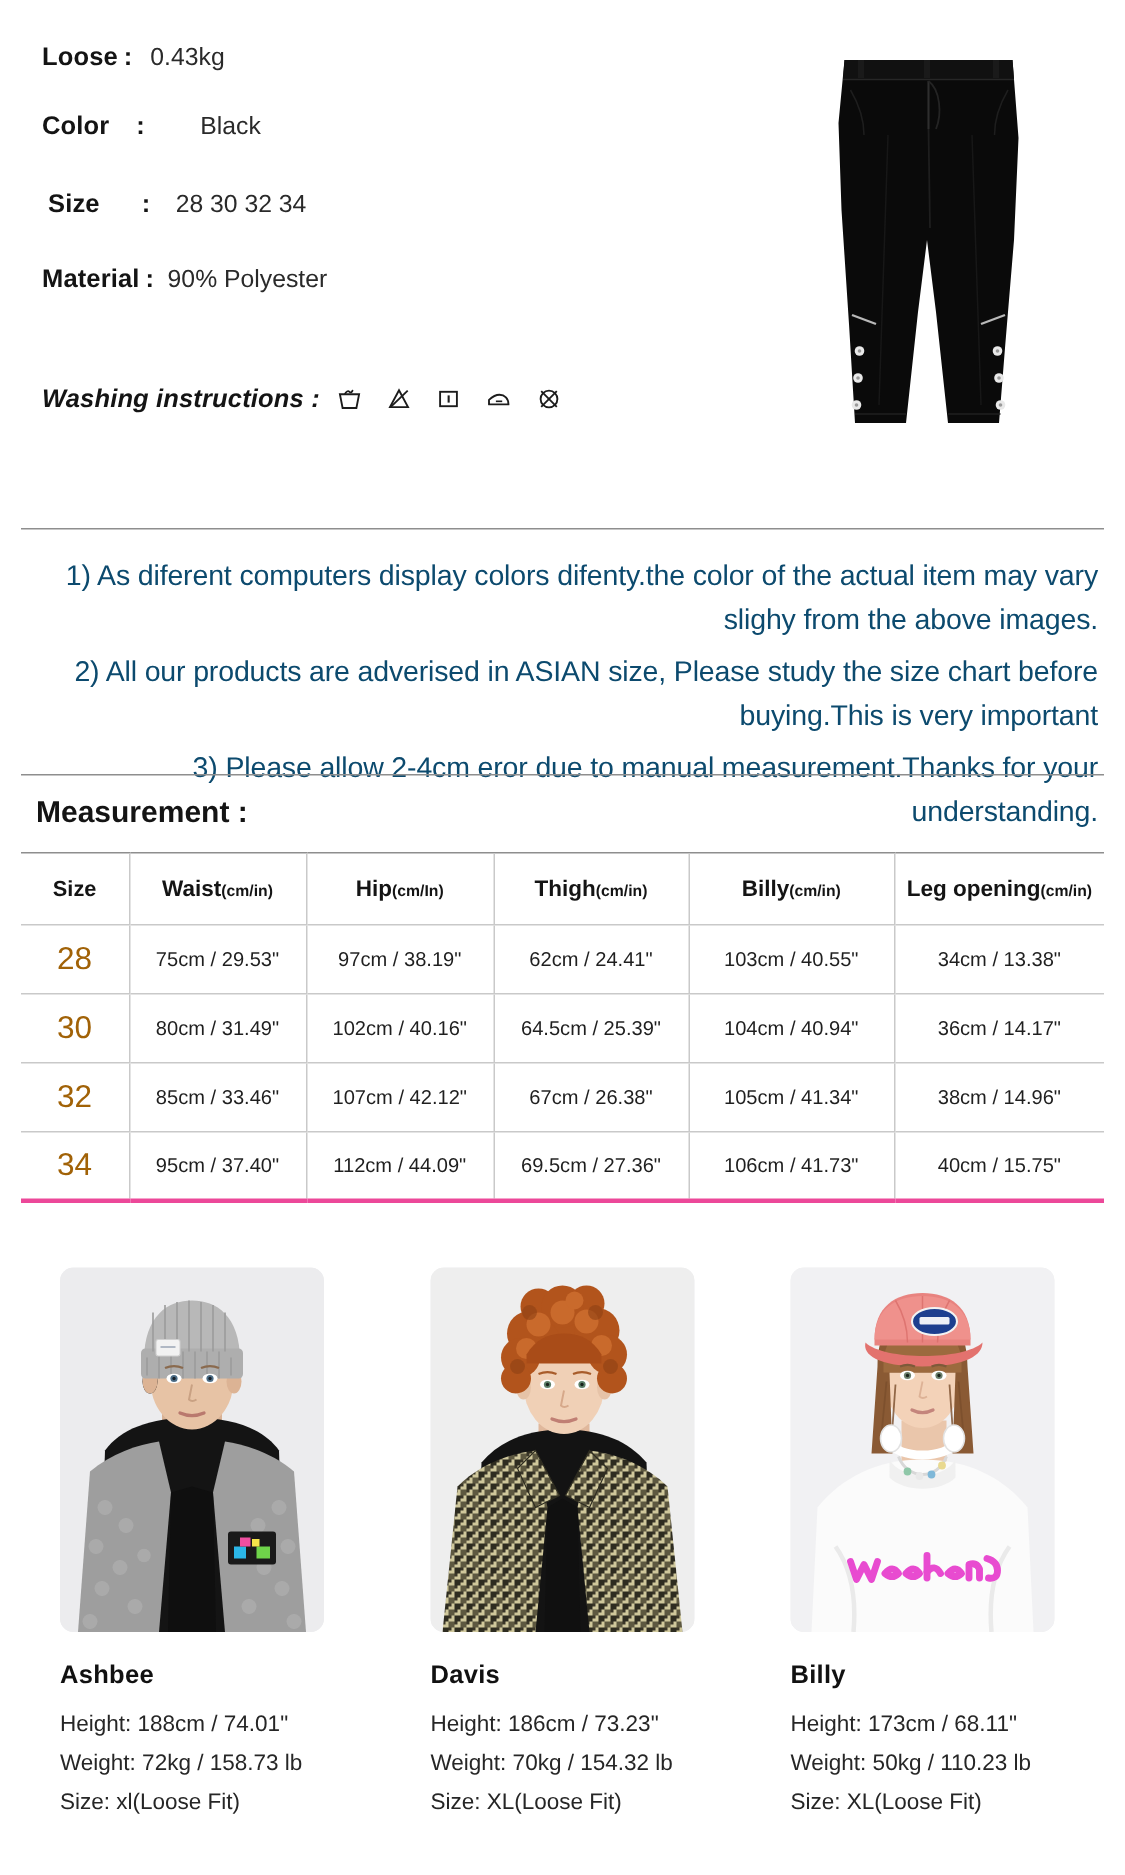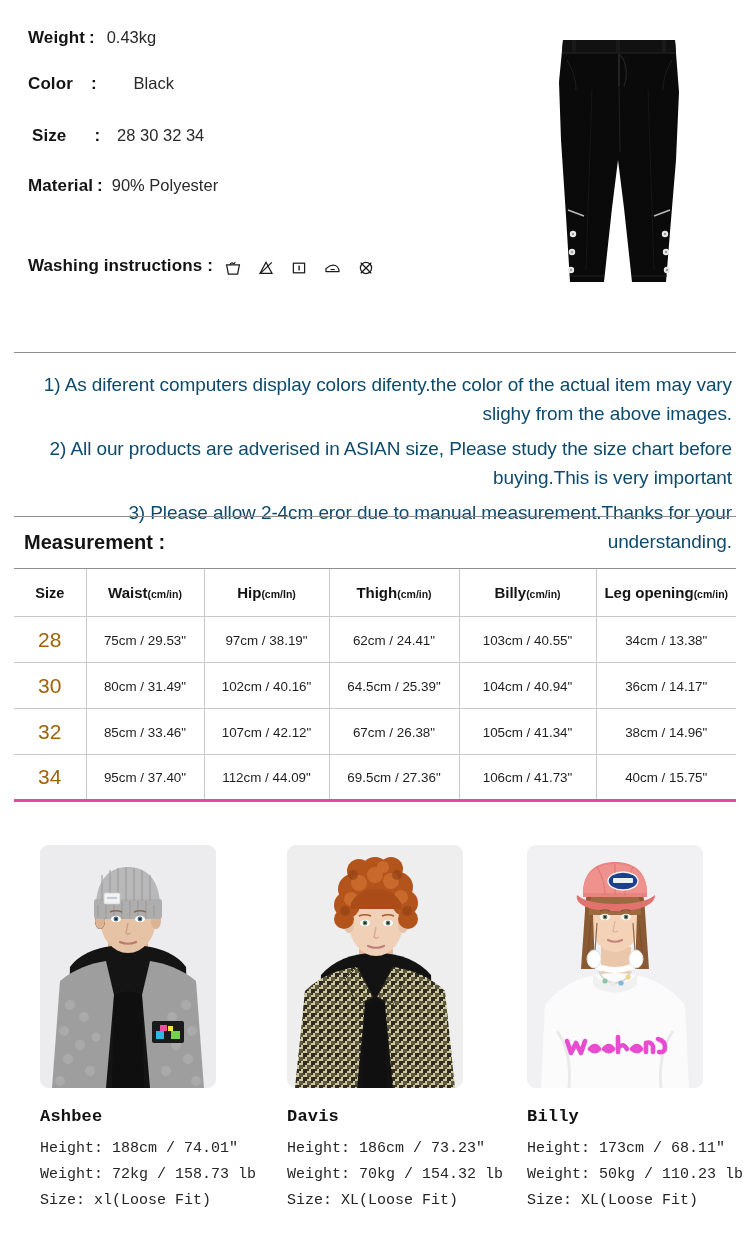--- a/index.html
+++ b/index.html
@@ -31,21 +31,21 @@
   .r-color .spec-value { margin-left: 37px; }
 
   .r-size { margin-bottom: 30px; padding-left: 4px; }
   .r-size .spec-colon { margin-left: 28px; }
   .r-size .spec-value { margin-left: 17px; }
 
   .r-material { margin-bottom: 60px; }
   .r-material .spec-colon { margin-left: 4px; }
   .r-material .spec-value { margin-left: 9px; }
 
-  .r-wash { display: flex; align-items: flex-end; }
+  .r-wash { display: flex; align-items: center; font-style: italic; }
   .r-wash .spec-colon { margin-left: 5px; }
   .wash-icons { display: flex; align-items: center; margin-left: 12px; gap: 17px; }
   .wash-icons svg { display: block; }
 
   
   .product-img {
     position: absolute; left: 520px; top: 20px; width: 230px; height: 290px;
     background: #ffffff;
   }
   .product-img svg { display:block; }
@@ -102,21 +102,21 @@
   col.c-leg   { width: 140px; }
 
   .th-main { font-size: 15px; font-weight: bold; color: #141414; }
   .th-unit { font-size: 10.5px; font-weight: bold; color: #141414; }
   .th-size { font-size: 14.5px; font-weight: bold; color: #141414; }
   .td-size { font-size: 21px; font-weight: 400; color: #a16207; }
   .td-val  { font-size: 13.4px; color: #1f1f1f; }
 
   
   .models { position: absolute; left: 0; top: 845px; width: 750px; }
-  .model-card { position: absolute; top: 0; font-family: Liberation Mono, monospace; }
+  .model-card { position: absolute; top: 0; }
   .model-card.m1 { left: 40px; }
   .model-card.m2 { left: 287px; }
   .model-card.m3 { left: 527px; }
 
   .photo {
     width: 176px; height: 243px; border-radius: 9px; overflow: hidden;
     background: #ededef; position: relative;
   }
   .photo svg { display: block; }
 
@@ -130,21 +130,21 @@
   .m-line.first { margin-top: 14px; }
 </style>
 </head>
 <body>
 
 <div class="page">
 
   <div class="spec-block">
 
     <div class="spec-row r-weight">
-      <span class="spec-label">Weight</span>
+      <span class="spec-label">Loose</span>
       <span class="spec-colon">:</span>
       <span class="spec-value">0.43kg</span>
     </div>
 
     <div class="spec-row r-color">
       <span class="spec-label">Color</span>
       <span class="spec-colon">:</span>
       <span class="spec-value">Black</span>
     </div>
 

